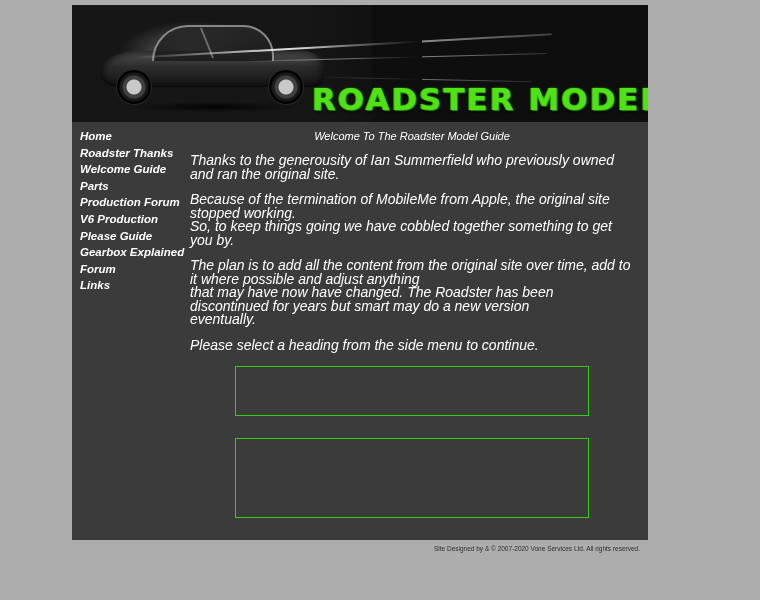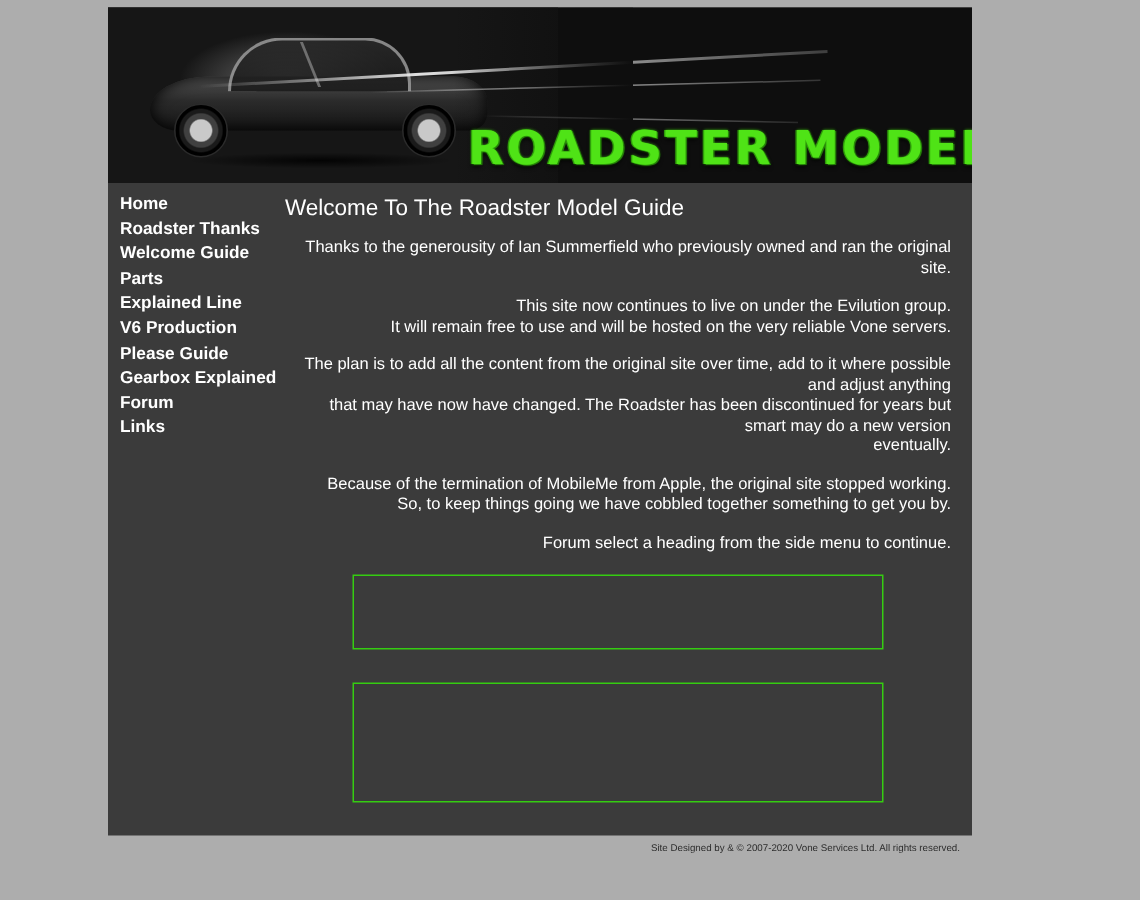--- a/index.html
+++ b/index.html
@@ -130,20 +130,21 @@
       -1px 0 0 #2a8c0a,
       0 2px 3px rgba(0,0,0,.9);
     white-space: nowrap;
   }
 
   
   .content-wrap {
     display: flex;
     background: #3b3b3b;
     min-height: 335px;
+    font-style: italic;
   }
   .sidebar {
     width: 112px;
     padding: 8px 0 0 8px;
     box-sizing: border-box;
   }
   .nav-item {
     display: block;
     color: #ffffff;
     font-size: 11.5px;
@@ -156,26 +157,27 @@
   }
   .nav-item.active { color: #ffffff; }
 
   .main {
     flex: 1;
     padding: 8px 14px 0 6px;
     box-sizing: border-box;
     color: #ffffff;
   }
   .welcome {
-    font-size: 15px;
+    text-align: center;
+    font-size: 11px;
     margin: 0 0 12px 0;
   }
   .para {
-    text-align: right;
-    font-size: 11px;
+    text-align: left;
+    font-size: 14px;
     line-height: 13.5px;
     margin: 0 0 12px 0;
   }
   .para.tight { margin-bottom: 12px; }
 
   .green-box {
     border: 1px solid #35cc11;
     background: transparent;
     margin: 0 auto 22px auto;
   }
@@ -222,35 +224,34 @@
     <div class="banner-title">ROADSTER MODEL GUIDE</div>
   </div>
 
   <div class="content-wrap">
 
     <nav class="sidebar">
       <a class="nav-item active" href="#">Home</a>
       <a class="nav-item" href="#">Roadster Thanks</a>
       <a class="nav-item" href="#">Welcome Guide</a>
       <a class="nav-item" href="#">Parts</a>
-      <a class="nav-item" href="#">Explained Line</a>
+      <a class="nav-item" href="#">Production Forum</a>
       <a class="nav-item" href="#">V6 Production</a>
       <a class="nav-item" href="#">Please Guide</a>
       <a class="nav-item" href="#">Gearbox Explained</a>
       <a class="nav-item" href="#">Forum</a>
       <a class="nav-item" href="#">Links</a>
     </nav>
 
     <main class="main">
       <p class="welcome">Welcome To The Roadster Model Guide</p>
       <p class="para">Thanks to the generousity of Ian Summerfield who previously owned and ran the original site.</p>
-      <p class="para">This site now continues to live on under the Evilution group.<br>It will remain free to use and will be hosted on the very reliable Vone servers.</p>
+      <p class="para">Because of the termination of MobileMe from Apple, the original site stopped working.<br>So, to keep things going we have cobbled together something to get you by.</p>
       <p class="para">The plan is to add all the content from the original site over time, add to it where possible and adjust anything<br>that may have now have changed. The Roadster has been discontinued for years but smart may do a new version<br>eventually.</p>
-      <p class="para">Because of the termination of MobileMe from Apple, the original site stopped working.<br>So, to keep things going we have cobbled together something to get you by.</p>
-      <p class="para tight">Forum select a heading from the side menu to continue.</p>
+      <p class="para tight">Please select a heading from the side menu to continue.</p>
 
       <div class="green-box box1"></div>
       <div class="green-box box2"></div>
     </main>
   </div>
 
   <div class="footer">
     <div>Site Designed by &amp; © 2007-2020 Vone Services Ltd. All rights reserved.</div>
 
   </div>

